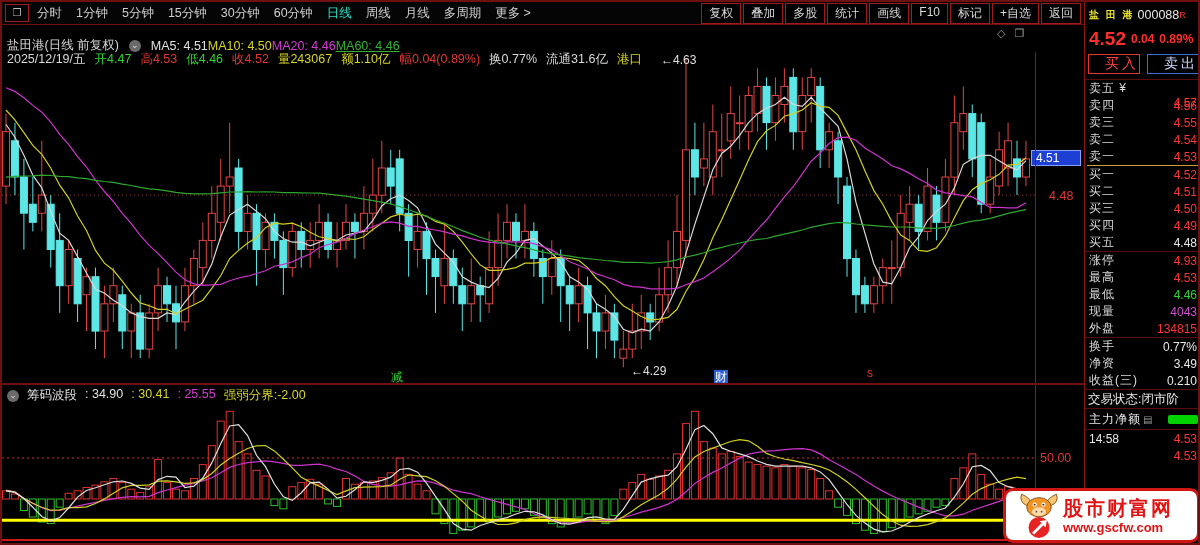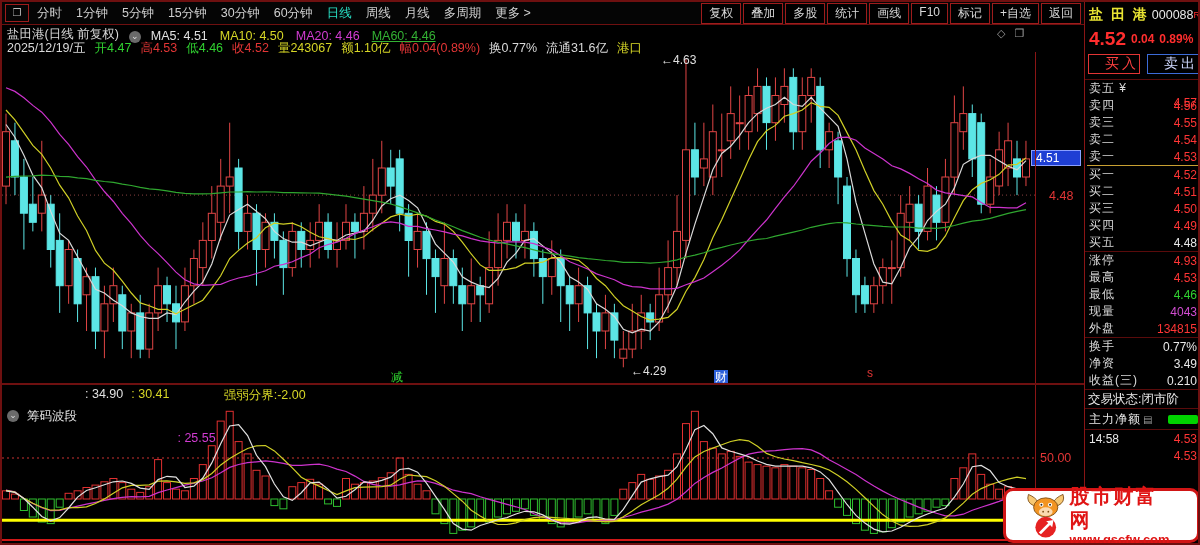--- a/index.html
+++ b/index.html
@@ -11,21 +11,21 @@
           border-bottom:1px solid #6e1010;background:#050505;}
   .winicon{width:22px;height:16px;margin-left:3px;margin-right:8px;border:1px solid #9e1c1c;
            color:#bbb;font-size:10px;line-height:15px;text-align:center;cursor:pointer;}
   .nav{display:flex;gap:14px;font-size:12.5px;color:#cfcfcf;}
   .nav-item{cursor:pointer;white-space:nowrap;}
   .nav-item.active{color:#2adfc4;}
   .rbtns{margin-left:auto;display:flex;margin-right:3px;}
   .rbtn{border:1px solid #9e1c1c;color:#d9d9d9;font-size:12px;padding:1px 7px;margin-left:2px;
         white-space:nowrap;cursor:pointer;background:#000;}
   
-  .inforow{position:absolute;left:5px;display:flex;align-items:flex-end;font-size:12.5px;white-space:nowrap;}
+  .inforow{position:absolute;left:5px;display:flex;align-items:center;font-size:12.5px;white-space:nowrap;margin-top:11px;}
   #info1{top:24px;gap:10px;}
   #info2{top:38px;gap:9px;}
   .cicon{display:inline-block;width:12px;height:12px;border-radius:50%;background:#6a6a6a;color:#ddd;
          font-size:9px;line-height:10px;text-align:center;cursor:pointer;}
   .corner-icons{position:absolute;left:995px;top:25px;display:flex;gap:9px;color:#9a9a9a;font-size:11px;}
   .corner-icons span{cursor:pointer;}
   
   .main-chart{position:absolute;left:0;top:50px;width:1033px;height:331px;}
   .ind-chart{position:absolute;left:0;top:401px;width:1033px;height:136px;}
   .anno{position:absolute;color:#e0e0e0;font-size:12px;white-space:nowrap;}
@@ -36,21 +36,21 @@
   .bottom-line{position:absolute;left:0;top:537px;width:1200px;height:2px;background:#d01818;}
   .axis-tag{position:absolute;left:1029px;top:148px;width:50px;height:16px;background:#1e3fd4;
             border:1px solid #8aa0ff;color:#fff;font-size:12px;line-height:15px;padding-left:4px;box-sizing:border-box;}
   .axis-ref{position:absolute;left:1047px;top:187px;color:#e23535;font-size:12.5px;}
   .axis-50{position:absolute;left:1038px;top:449px;color:#e23535;font-size:12.5px;}
   
   .ind-header{position:absolute;left:5px;top:385px;display:flex;align-items:center;gap:8px;font-size:12.5px;white-space:nowrap;}
   
   .quote{position:absolute;left:1083px;top:0;width:117px;height:545px;background:#000;font-size:12px;overflow:hidden;}
   .q-title{height:22px;display:flex;align-items:center;padding:2px 0 0 4px;}
-  .q-name{color:#e8e332;font-weight:bold;font-size:14px;letter-spacing:2px;}
+  .q-name{color:#e8e332;font-weight:bold;font-size:10px;letter-spacing:2px;}
   .q-code{color:#e8e8e8;font-size:12.5px;margin-left:3px;}
   .q-flag{color:#ff3030;font-size:9px;vertical-align:super;}
   .q-price{height:26px;display:flex;align-items:center;gap:5px;padding-left:4px;}
   .q-last{color:#ff2e2e;font-size:19px;font-weight:bold;}
   .q-chg,.q-pct{color:#ff2e2e;font-size:12px;font-weight:bold;}
   .q-btnrow{height:25px;display:flex;gap:7px;padding:2px 2px 0 3px;border-bottom:1px solid #5a0b0b;}
   .q-btn{width:50px;height:18px;font-size:14px;text-align:right;line-height:17px;letter-spacing:3px;cursor:pointer;}
   .q-buy{border:1px solid #e23535;color:#ff4040;}
   .q-sell{border:1px solid #3c6cd9;color:#cfd9ff;}
   .qrow{height:17px;display:flex;justify-content:space-between;align-items:center;padding:0 5px 0 4px;}
@@ -59,21 +59,21 @@
   .ysep{height:1px;background:#c8a032;margin:0 2px;}
   .q-status{height:18px;line-height:18px;color:#e8e8e8;padding-left:3px;white-space:nowrap;
             border-top:1px solid #5a0b0b;border-bottom:1px solid #5a0b0b;font-size:12.5px;}
   .q-mainnet{height:20px;display:flex;align-items:center;padding:0 4px;border-bottom:1px solid #5a0b0b;}
   .q-mainnet .lab{color:#e8e8e8;letter-spacing:1px;}
   .mn-icon{color:#9a9a9a;font-size:10px;margin-left:2px;}
   .mn-bar{margin-left:auto;width:30px;height:9px;background:#00d300;border-radius:2px;}
   
   .watermark{position:absolute;left:1001px;top:486px;width:197px;height:55px;background:#fff;
              border:3px solid #d01515;border-radius:10px;box-sizing:border-box;display:flex;
-             align-items:center;padding:1px 19px;z-index:10;}
+             align-items:center;padding:1px 12px;z-index:10;}
   .wm-text{display:flex;flex-direction:column;margin-left:3px;}
   .wm-1{color:#e01515;font-weight:bold;font-size:20px;letter-spacing:2px;line-height:24px;}
   .wm-2{color:#e01515;font-weight:bold;font-size:13px;line-height:15px;}
 </style>
 </head>
 <body>
 
 <div class="win">
 
   <div class="topbar">
@@ -100,21 +100,21 @@
         <span class="rbtn">F10</span>
         <span class="rbtn">标记</span>
         <span class="rbtn">+自选</span>
         <span class="rbtn">返回</span>
       </div>
   </div>
 
   <div class="inforow" id="info1">
     <span style="color:#d9d9d9;">盐田港(日线 前复权)</span>
     <span class="cicon">⌄</span>
-    <span id="ma-items" style="display:flex;gap:12px;">
+    <span id="ma-items" style="display:flex;">
         <span style="color: rgb(224, 224, 224);">MA5: 4.51</span>
         <span style="color: rgb(214, 214, 38);">MA10: 4.50</span>
         <span style="color: rgb(210, 60, 210);">MA20: 4.46</span>
         <span style="color: rgb(51, 177, 51); text-decoration: underline;">MA60: 4.46</span>
       </span>
   </div>
   <div class="inforow" id="info2">
       <span style="color: rgb(217, 217, 217);">2025/12/19/五</span>
       <span style="color: rgb(48, 210, 48);">开4.47</span>
       <span style="color: rgb(226, 53, 53);">高4.53</span>
@@ -387,21 +387,21 @@
   <div class="vline-main"></div>
   <div class="vline-quote"></div>
   <div class="sep-mid"></div>
 
   <div class="ind-header">
     <span class="cicon">⌄</span>
     <span style="color:#e0e0e0;">筹码波段</span>
     <span id="ind-vals" style="display:flex;gap:8px;">
         <span style="color: rgb(224, 224, 224);">: 34.90</span>
         <span style="color: rgb(214, 214, 38);">: 30.41</span>
-        <span style="color: rgb(210, 60, 210); margin-top: 44px;">: 25.55</span>
+        <span style="color: rgb(210, 60, 210);">: 25.55</span>
         <span style="color: rgb(214, 214, 38);">强弱分界:-2.00</span>
       </span>
   </div>
 
   <div class="ind-chart">
     <svg id="indsvg" width="1033" height="136">
         <rect x="0.5" y="87.8" width="7" height="8.2" fill="none" stroke="#e23030" stroke-width="1"></rect>
         <rect x="9.4" y="91.1" width="7" height="4.9" fill="none" stroke="#e23030" stroke-width="1"></rect>
         <rect x="18.4" y="96.0" width="7" height="11.5" fill="none" stroke="#2fbf2f" stroke-width="1"></rect>
         <rect x="27.3" y="96.0" width="7" height="18.0" fill="none" stroke="#2fbf2f" stroke-width="1"></rect>

